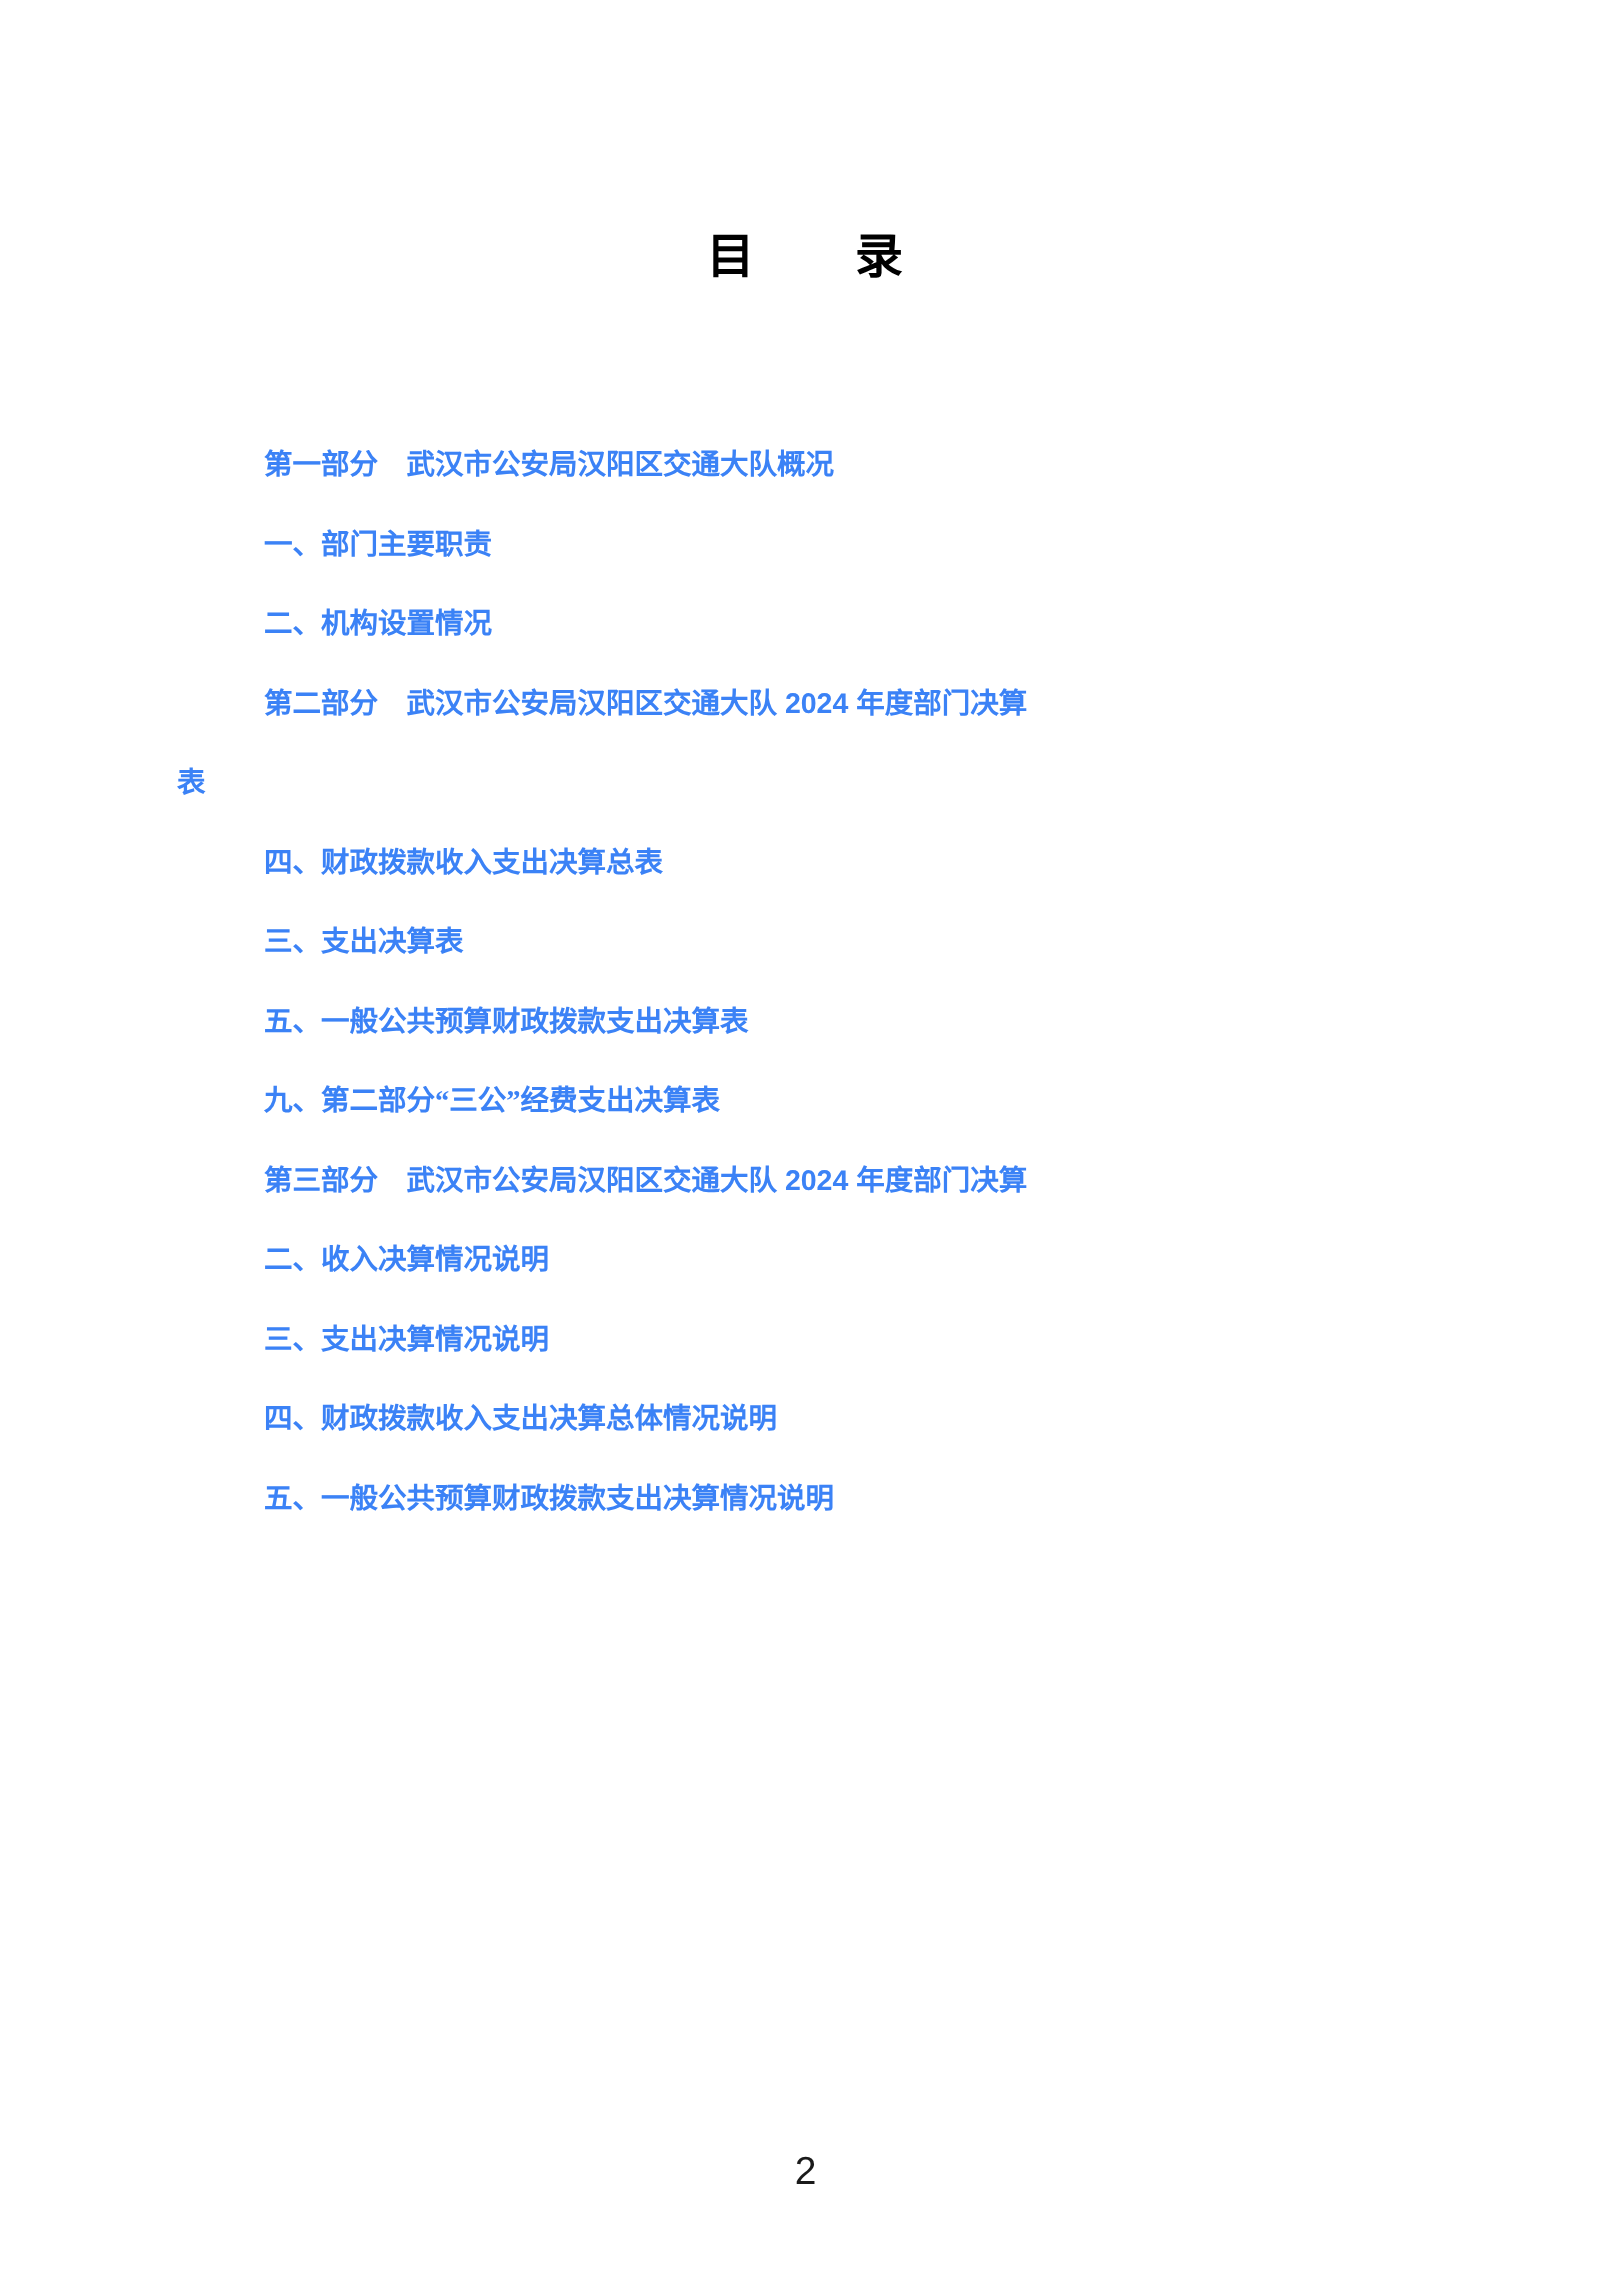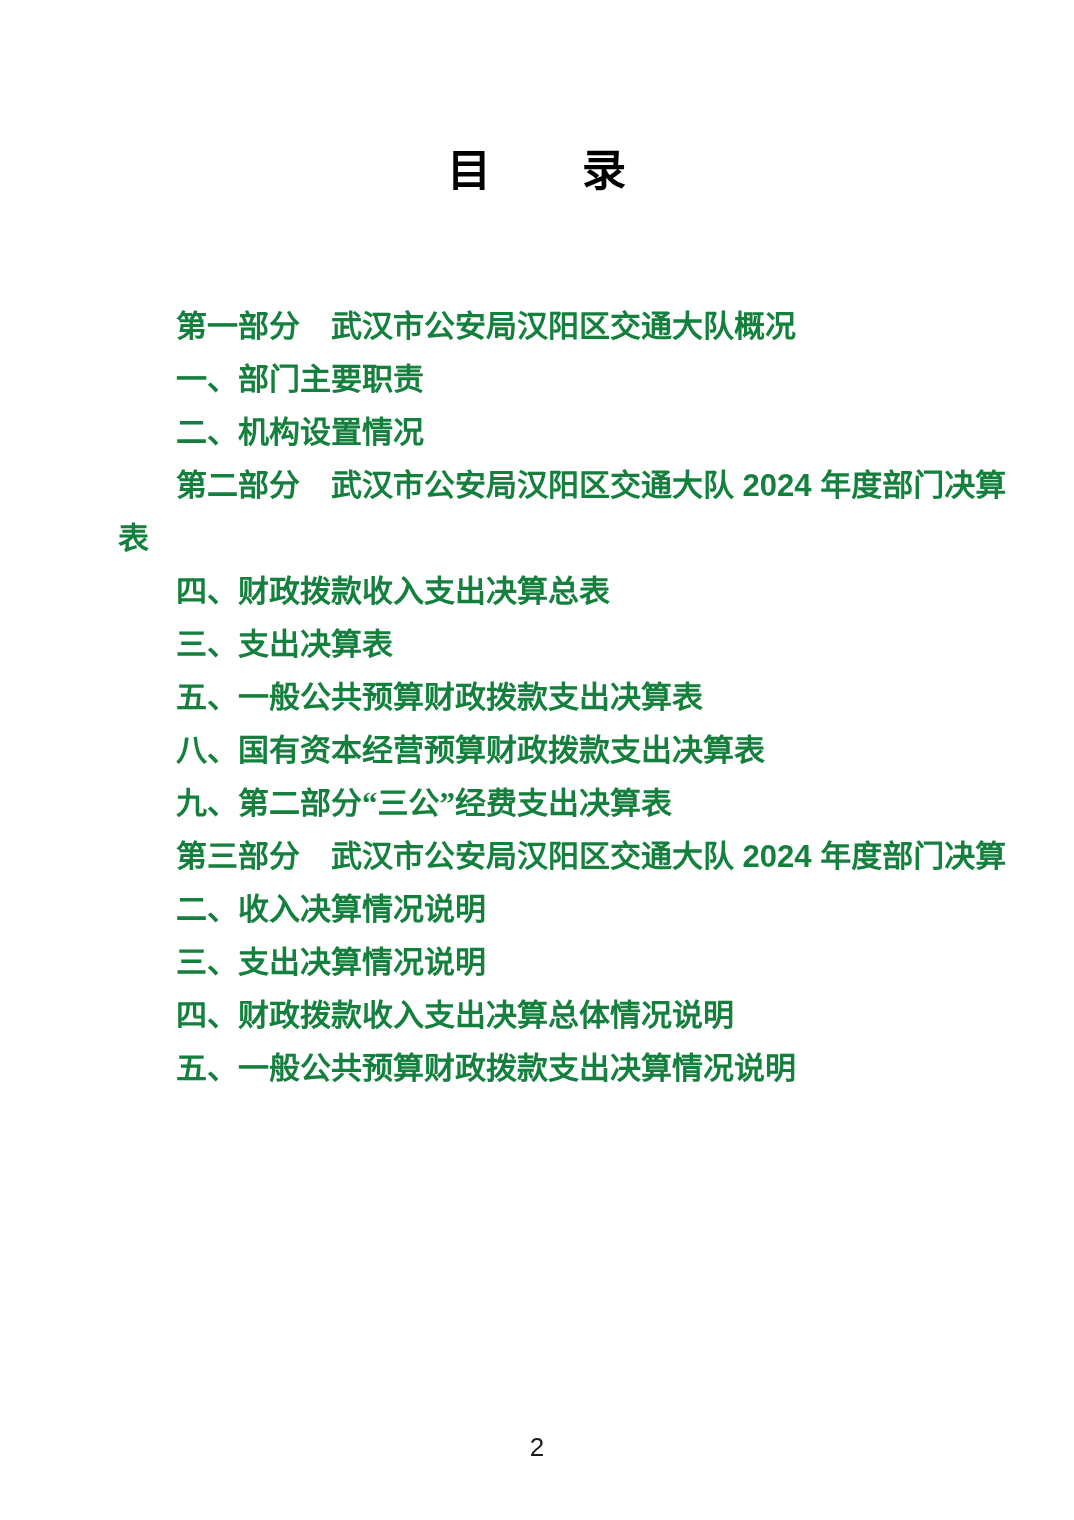--- a/index.html
+++ b/index.html
@@ -18,33 +18,33 @@
   }
   .doc-title {
     position: absolute;
     top: 142px;
     left: 0;
     width: 100%;
     margin: 0;
     text-align: center;
     font-family: "Liberation Sans", sans-serif;
     font-weight: 700;
-    font-size: 44px;
+    font-size: 32px;
     line-height: 58px;
     letter-spacing: 1px;
     color: #000000;
   }
   .toc {
     position: absolute;
-    top: 300px;
+    top: 284px;
     left: 118px;
     width: 838px;
-    font-size: 31px;
+    font-size: 19px;
     line-height: 53px;
-    color: #15803d;
+    color: #3b82f6;
   }
   .toc .line {
     white-space: nowrap;
   }
   .toc .heading {
     font-family: "Liberation Sans", sans-serif;
     font-weight: 700;
   }
   .toc .indent {
     text-indent: 58px;
@@ -77,21 +77,20 @@
 
   <div class="toc" id="toc">
       <div class="line heading indent">第一部分　武汉市公安局汉阳区交通大队概况</div>
       <div class="line item">一、部门主要职责</div>
       <div class="line item">二、机构设置情况</div>
       <div class="line heading indent">第二部分　武汉市公安局汉阳区交通大队 2024 年度部门决算</div>
       <div class="line heading no-indent">表</div>
       <div class="line item">四、财政拨款收入支出决算总表</div>
       <div class="line item">三、支出决算表</div>
       <div class="line item">五、一般公共预算财政拨款支出决算表</div>
-      <div class="line item">八、国有资本经营预算财政拨款支出决算表</div>
       <div class="line item">九、第二部分“三公”经费支出决算表</div>
       <div class="line heading indent">第三部分　武汉市公安局汉阳区交通大队 2024 年度部门决算</div>
       <div class="line item">二、收入决算情况说明</div>
       <div class="line item">三、支出决算情况说明</div>
       <div class="line item">四、财政拨款收入支出决算总体情况说明</div>
       <div class="line item">五、一般公共预算财政拨款支出决算情况说明</div>
     </div>
 
   <div class="page-number">2</div>
 </div>

